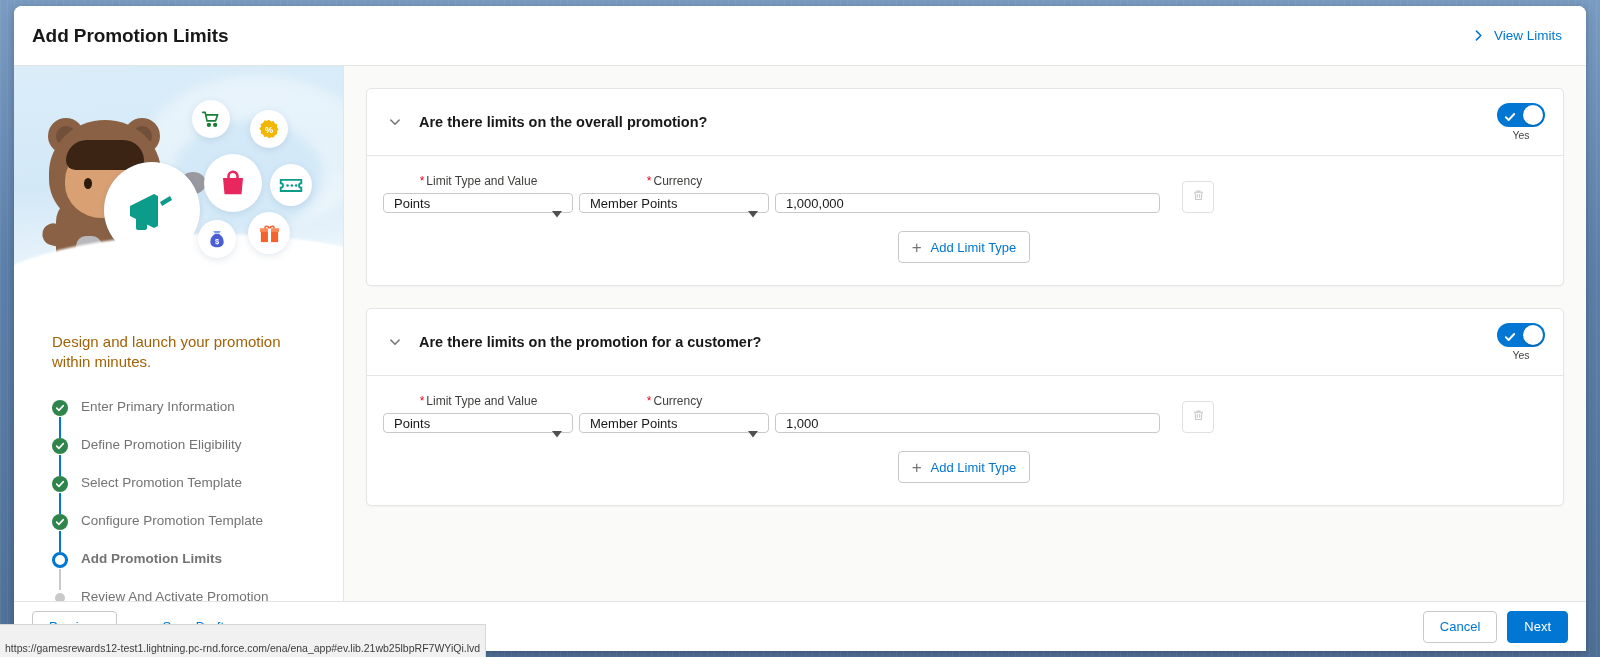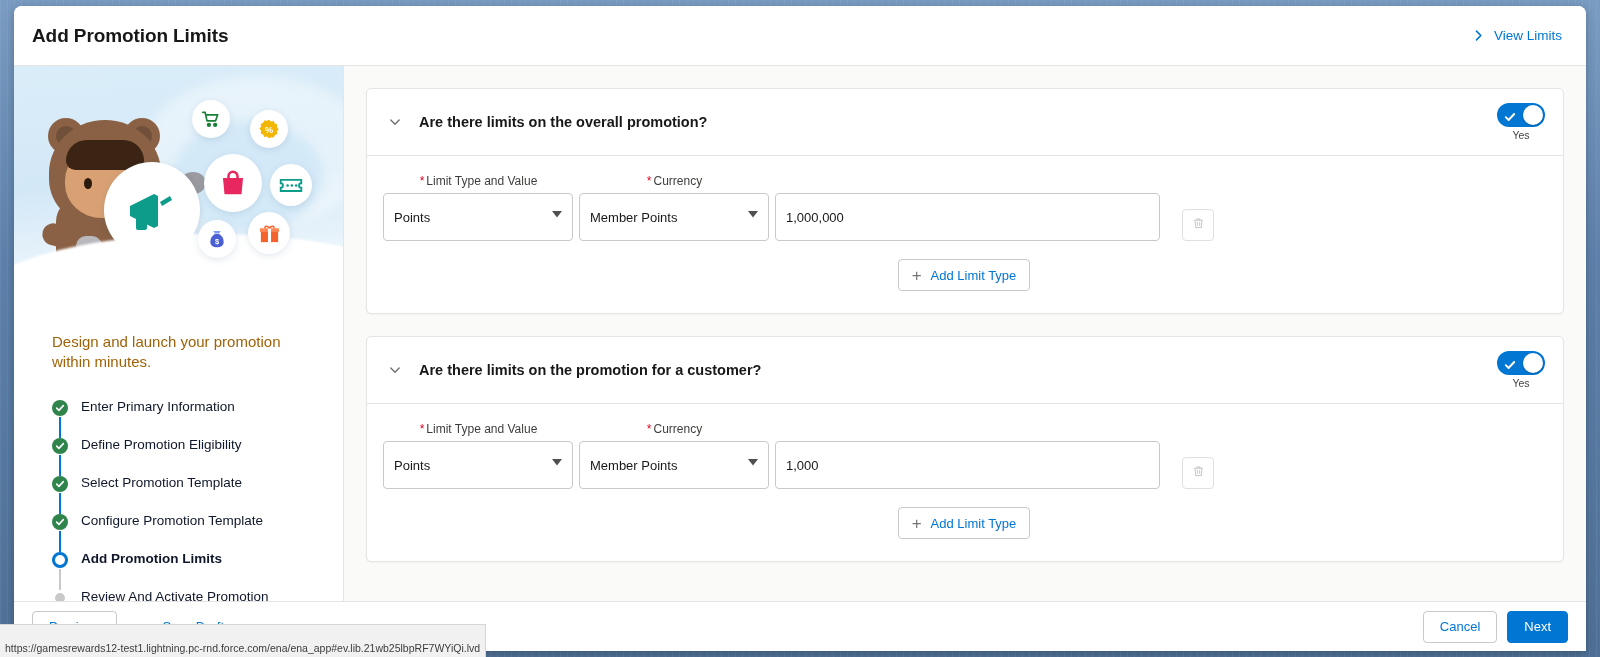--- a/index.html
+++ b/index.html
@@ -205,21 +205,21 @@
     background:#fff; border:3px solid #0176d3; box-sizing:border-box;
   }
   .dot-todo {
     width:10px; height:10px; border-radius:50%; background:#c9c9c9; margin:3px;
   }
   .connector {
     position:absolute; left:7px; top:17px; width:2px; height:21px;
     background:#0176d3; z-index:1;
   }
   .connector.dim { background:#c9c9c9; }
-  .step-label { font-size: 13.5px; color: #0f172a; line-height: 1.25; padding-top: 0px; }
+  .step-label { font-size: 13.5px; color: #737373; line-height: 1.25; padding-top: 0px; }
   .step-label.current { font-weight: bold; }
 
   
   .content {
     flex: 1 1 auto;
     background: #fafaf9;
     padding: 22px 22px 10px 22px;
     overflow: auto;
     min-height: 0;
   }
@@ -276,21 +276,21 @@
   .field-label {
     font-size: 12px; color: #3e3e3c; margin-bottom: 5px; padding-left: 1px;
   }
   .req { color: #ea001e; margin-right: 2px; }
 
   .f-limit { width: 190px; }
   .f-currency { width: 190px; margin-left: 6px; }
   .f-value { width: 385px; margin-left: 6px; }
 
   .select-box, .text-box {
-    height: 48px;
+    height: 20px;
     border: 1px solid #c9c9c9;
     border-radius: 4px;
     background: #fff;
     display: flex; align-items: center;
     padding: 0 10px;
     font-size: 13px; color: #181818;
     position: relative;
     cursor: pointer;
   }
   .select-box .caret {

